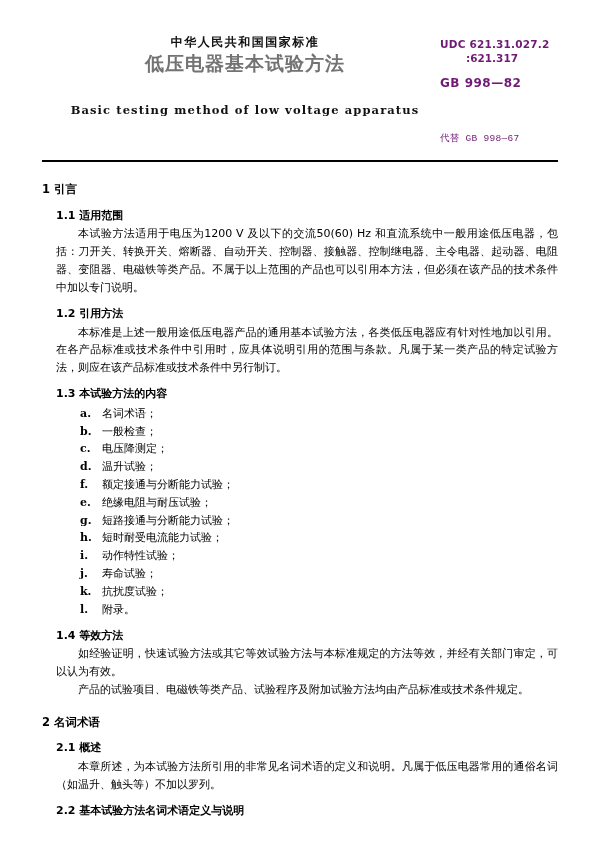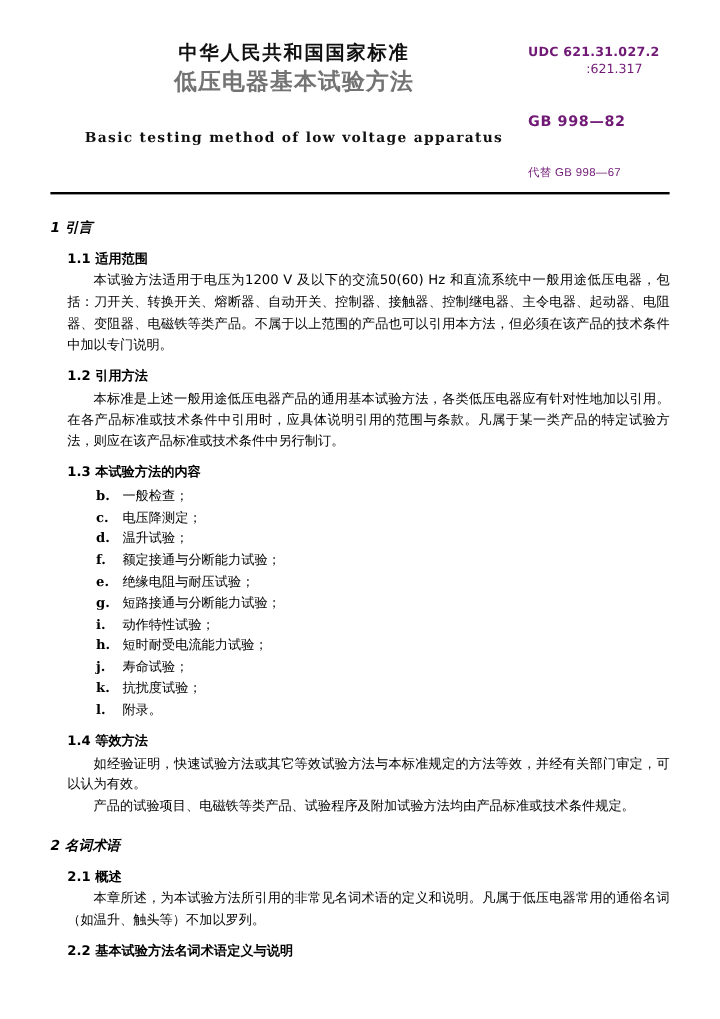--- a/index.html
+++ b/index.html
@@ -28,21 +28,21 @@
   .header {
     position: relative;
     height: 112px;
   }
   .hdr-center {
     text-align: center;
     padding-right: 110px;
   }
   .nat-std {
     font-family: "DejaVu Sans", sans-serif;
-    font-size: 16px;
+    font-size: 12px;
     font-weight: bold;
     letter-spacing: 1.5px;
     color: #111;
     margin-top: 6px;
   }
   .doc-title {
     font-family: "DejaVu Sans", sans-serif;
     font-size: 19px;
     font-weight: bold;
     letter-spacing: 1px;
@@ -66,35 +66,34 @@
     font-family: "DejaVu Sans", sans-serif;
     color: #701a75;
   }
   .udc1 {
     font-size: 10.5px;
     font-weight: bold;
     letter-spacing: 0.2px;
   }
   .udc2 {
     font-size: 10.5px;
-    font-weight: normal;
+    font-weight: bold;
     margin-top: 2px;
     padding-left: 26px;
-    text-align: center;
   }
   .std-no {
     font-size: 12px;
     font-weight: bold;
-    margin-top: 30px;
+    margin-top: 12px;
     letter-spacing: 0.5px;
   }
   .replace {
-    font-family: Liberation Sans, sans-serif;
+    font-family: Liberation Mono, monospace;
     font-size: 9.5px;
-    margin-top: 30px;
+    margin-top: 42px;
     letter-spacing: 0.3px;
   }
 
   .rule-top {
     border-top: 2px solid #000;
     margin: 14px 0 0 0;
   }
 
   
   .content {
@@ -102,21 +101,20 @@
     font-size: 11px;
     line-height: 1.62;
     color: #000;
     margin-top: 18px;
   }
   .h1 {
     font-weight: bold;
     font-size: 11.5px;
     margin-top: 14px;
     margin-bottom: 2px;
-    font-style: italic;
   }
   .h2 {
     font-weight: bold;
     font-size: 11px;
     margin-top: 8px;
     margin-bottom: 1px;
     padding-left: 14px;
   }
   .para {
     text-align: justify;
@@ -169,28 +167,29 @@
     <div class="h1">1  引言</div>
 
     <div class="h2">1.1  适用范围</div>
     <p class="para indent">本试验方法适用于电压为1200 V 及以下的交流50(60) Hz 和直流系统中一般用途低压电器，包括：刀开关、转换开关、熔断器、自动开关、控制器、接触器、控制继电器、主令电器、起动器、电阻器、变阻器、电磁铁等类产品。不属于以上范围的产品也可以引用本方法，但必须在该产品的技术条件中加以专门说明。</p>
 
     <div class="h2">1.2  引用方法</div>
     <p class="para indent">本标准是上述一般用途低压电器产品的通用基本试验方法，各类低压电器应有针对性地加以引用。在各产品标准或技术条件中引用时，应具体说明引用的范围与条款。凡属于某一类产品的特定试验方法，则应在该产品标准或技术条件中另行制订。</p>
 
     <div class="h2">1.3  本试验方法的内容</div>
     <div class="list">
+      <p class="list-item"><span class="lbl">a.</span><span>名词术语；</span></p>
       <p class="list-item"><span class="lbl">b.</span><span>一般检查；</span></p>
       <p class="list-item"><span class="lbl">c.</span><span>电压降测定；</span></p>
       <p class="list-item"><span class="lbl">d.</span><span>温升试验；</span></p>
       <p class="list-item"><span class="lbl">f.</span><span>额定接通与分断能力试验；</span></p>
       <p class="list-item"><span class="lbl">e.</span><span>绝缘电阻与耐压试验；</span></p>
       <p class="list-item"><span class="lbl">g.</span><span>短路接通与分断能力试验；</span></p>
+      <p class="list-item"><span class="lbl">h.</span><span>短时耐受电流能力试验；</span></p>
       <p class="list-item"><span class="lbl">i.</span><span>动作特性试验；</span></p>
-      <p class="list-item"><span class="lbl">h.</span><span>短时耐受电流能力试验；</span></p>
       <p class="list-item"><span class="lbl">j.</span><span>寿命试验；</span></p>
       <p class="list-item"><span class="lbl">k.</span><span>抗扰度试验；</span></p>
       <p class="list-item"><span class="lbl">l.</span><span>附录。</span></p>
     </div>
 
     <div class="h2">1.4  等效方法</div>
     <p class="para indent">如经验证明，快速试验方法或其它等效试验方法与本标准规定的方法等效，并经有关部门审定，可以认为有效。</p>
 
     <p class="para indent">产品的试验项目、电磁铁等类产品、试验程序及附加试验方法均由产品标准或技术条件规定。</p>
 

